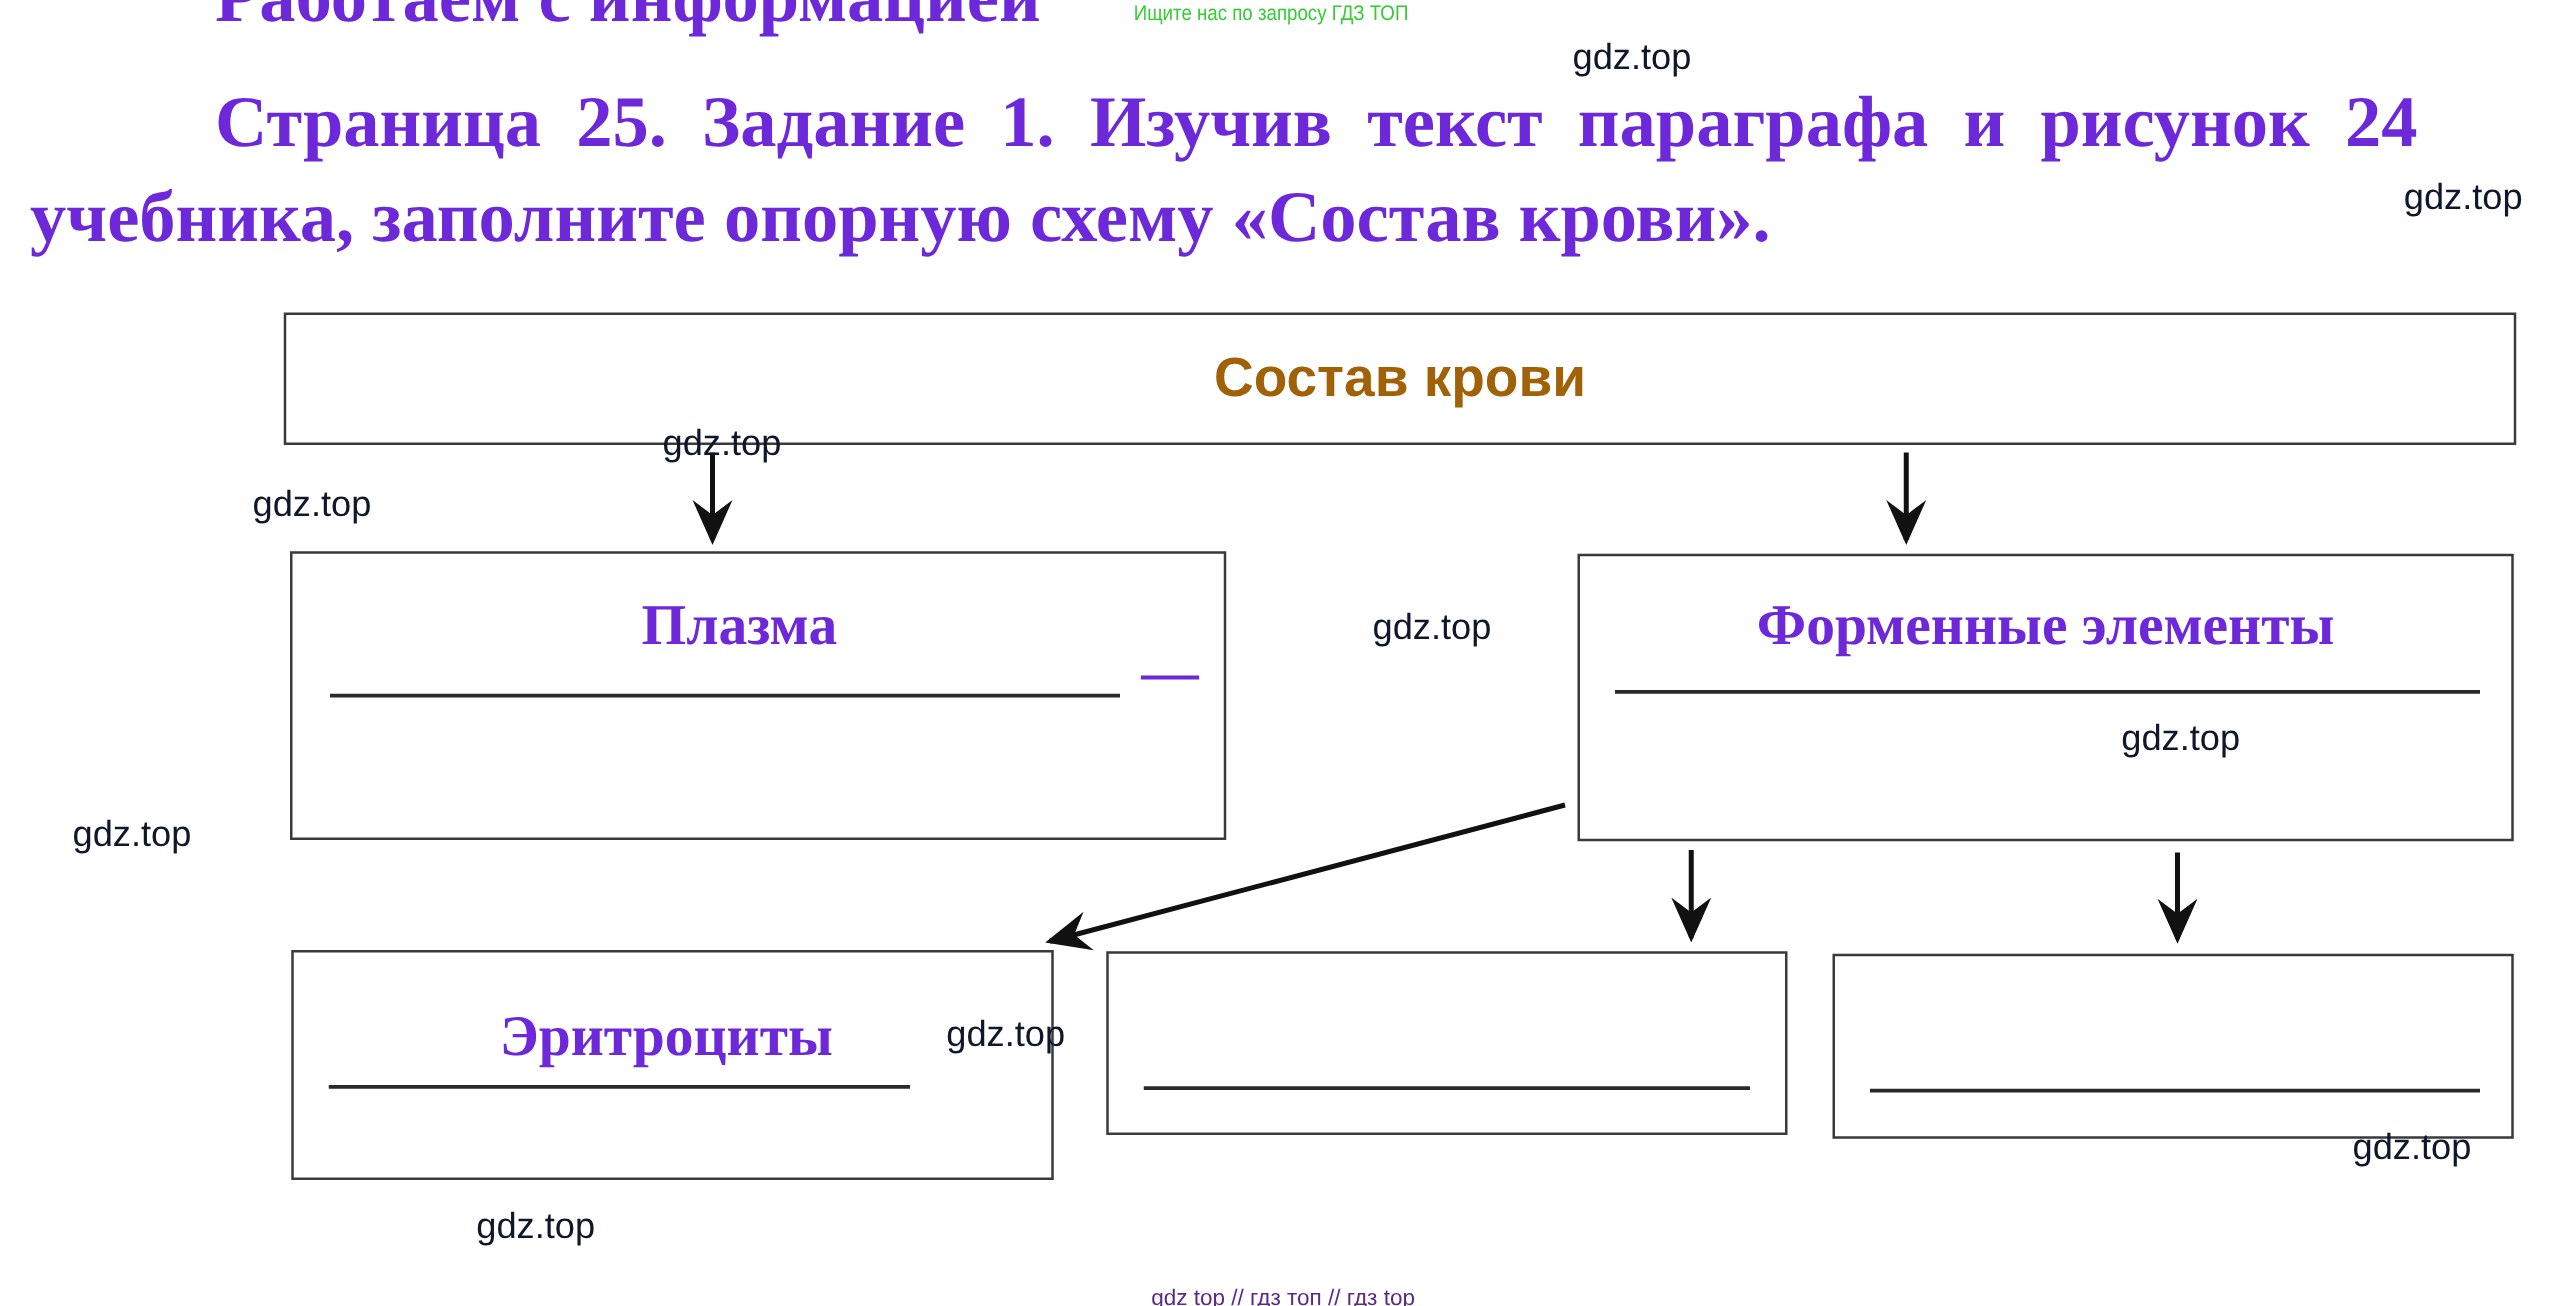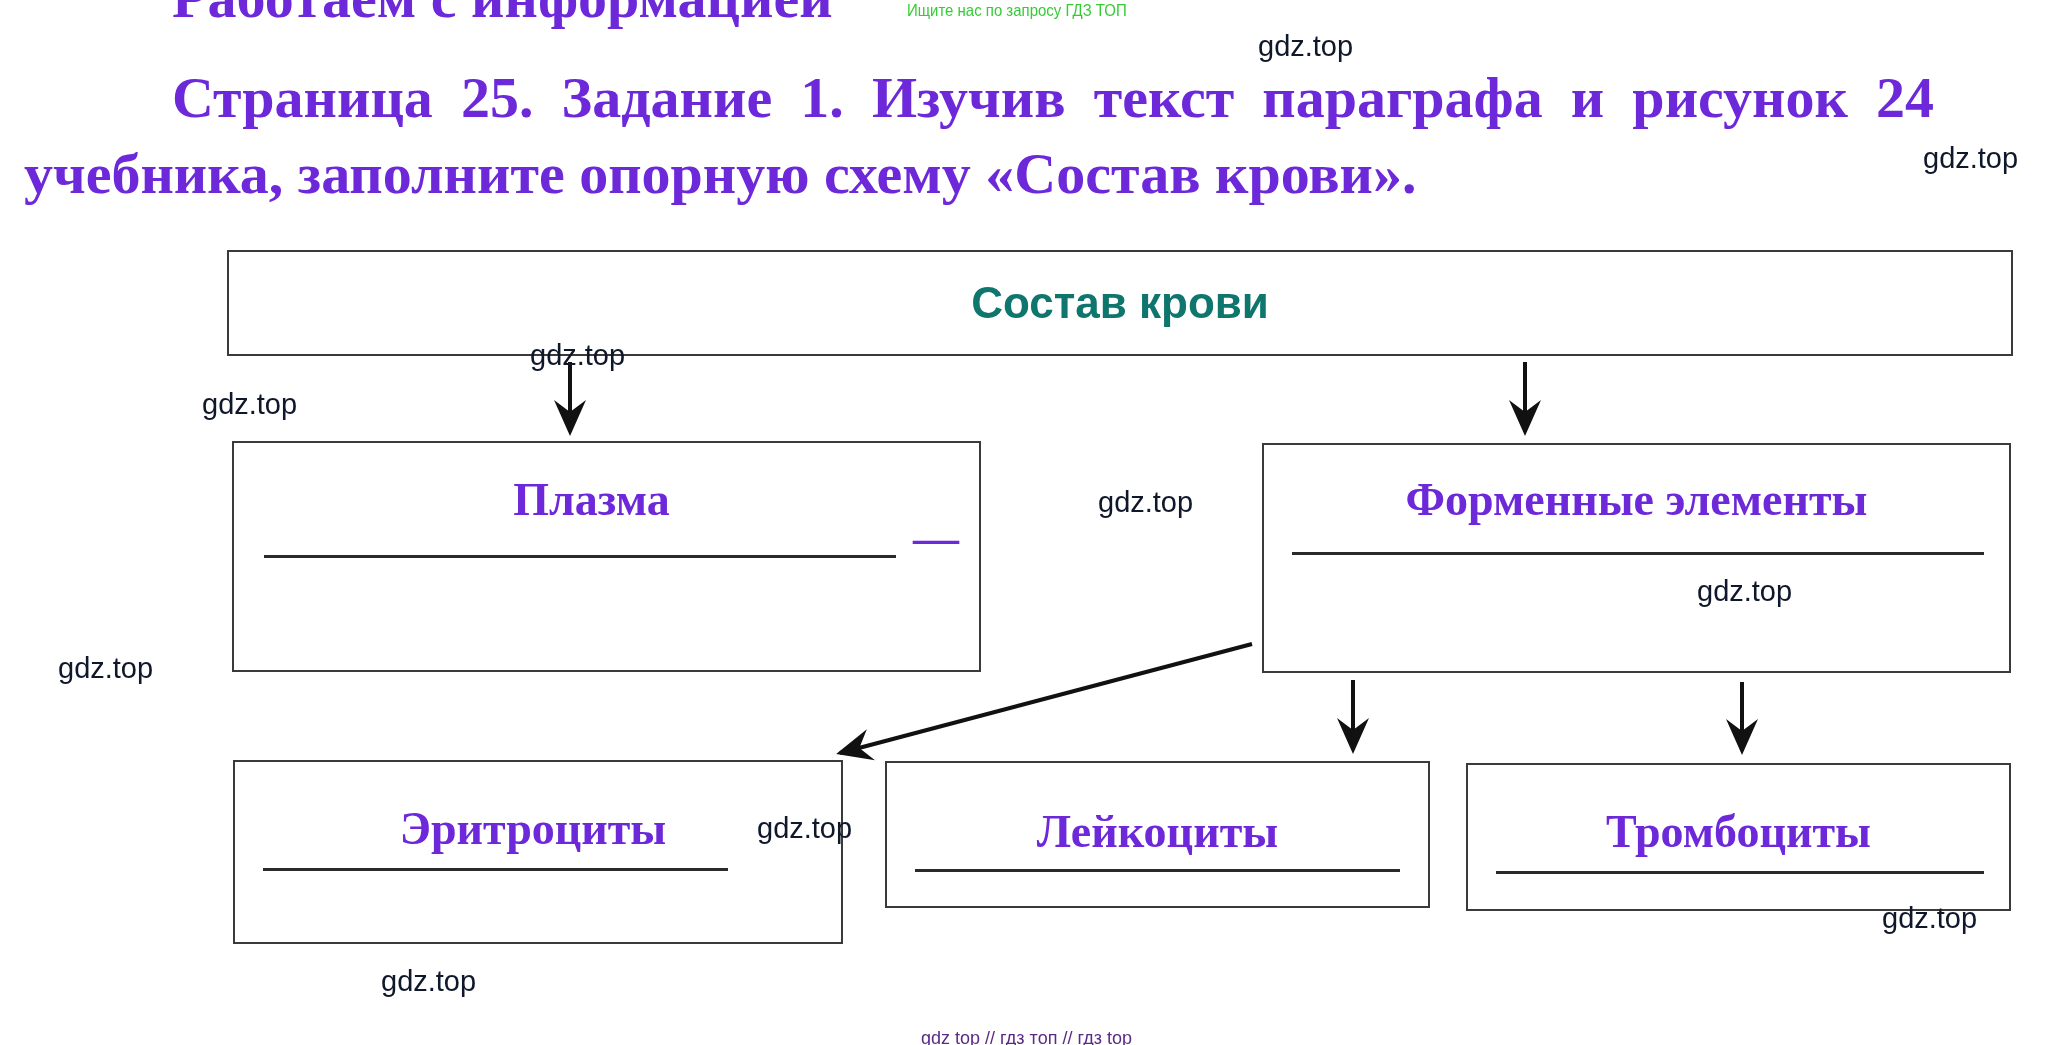--- a/index.html
+++ b/index.html
@@ -1,19 +1,19 @@
 <!DOCTYPE html>
 <html><head>
   <meta charset="utf-8">
   <style>
     html, body { margin: 0; padding: 0; background: #ffffff; }
     body { width: 2053px; height: 1045px; position: relative; overflow: hidden; }
     .abs { position: absolute; white-space: nowrap; }
     .serif-bold { font-family: "Liberation Serif", "DejaVu Serif", serif; font-weight: bold; color: #6d28d9; }
-    .sans { font-family: "Liberation Sans", "DejaVu Sans", sans-serif; color: #0f766e; }
+    .sans { font-family: "Liberation Sans", "DejaVu Sans", sans-serif; color: #a16207; }
 
     .promo { left: 907px; top: 1px; font-size: 17px; color: #33cc33; font-family: "Liberation Sans", sans-serif; transform: scaleX(0.88); transform-origin: left top; }
     .section-heading { left: 172px; top: -34px; font-size: 58px; line-height: 64px; }
     .title-line1 { left: 172px; top: 66px; width: 1762px; font-size: 58px; line-height: 64px; text-align: justify; text-align-last: justify; white-space: normal; }
     .title-line2 { left: 24px; top: 142px; font-size: 58px; line-height: 64px; }
 
     .wm { font-family: "Liberation Sans", "DejaVu Sans", sans-serif; font-size: 29px; color: #0f172a; }
 
     .box { position: absolute; border: 2px solid #3a3a3a; box-sizing: border-box; background: transparent; }
     .box-label { position: absolute; left: 0; right: 0; text-align: center; }
@@ -57,25 +57,23 @@
 <div class="box" style="left:1262px; top:443px; width:749px; height:230px;">
   <div class="box-label serif-bold" style="top:28px; font-size:46px;">Форменные элементы</div>
   <div class="rule" style="left:28px; top:107px; width:692px;"></div>
 </div>
 
 <div class="box" style="left:233px; top:760px; width:610px; height:184px;">
   <div class="box-label serif-bold" style="top:40px; left:-10px; font-size:46px;">Эритроциты</div>
   <div class="rule" style="left:28px; top:106px; width:465px;"></div>
 </div>
 <div class="box" style="left:885px; top:761px; width:545px; height:147px;">
-  <div class="box-label serif-bold" style="top:42px; font-size:46px;">Лейкоциты</div>
   <div class="rule" style="left:28px; top:106px; width:485px;"></div>
 </div>
 <div class="box" style="left:1466px; top:763px; width:545px; height:148px;">
-  <div class="box-label serif-bold" style="top:40px; font-size:46px;">Тромбоциты</div>
   <div class="rule" style="left:28px; top:106px; width:488px;"></div>
 </div>
 
 <div class="abs wm" style="left:1258px; top:30px;">gdz.top</div>
 <div class="abs wm" style="left:1923px; top:142px;">gdz.top</div>
 <div class="abs wm" style="left:530px; top:339px;">gdz.top</div>
 <div class="abs wm" style="left:202px; top:388px;">gdz.top</div>
 <div class="abs wm" style="left:1098px; top:486px;">gdz.top</div>
 <div class="abs wm" style="left:1697px; top:575px;">gdz.top</div>
 <div class="abs wm" style="left:58px; top:652px;">gdz.top</div>

